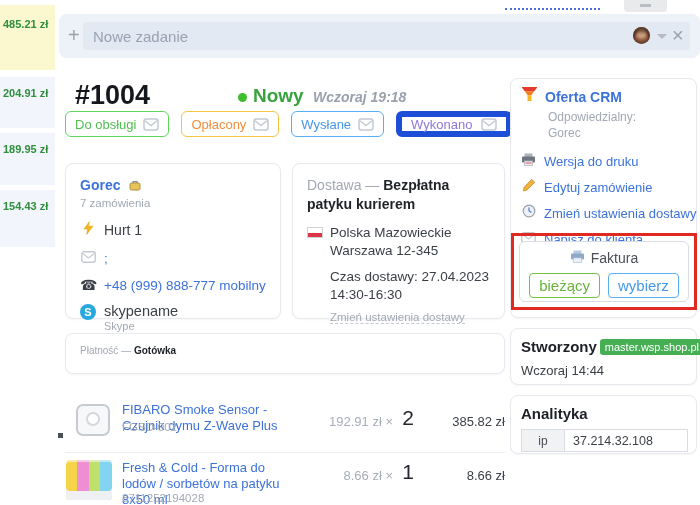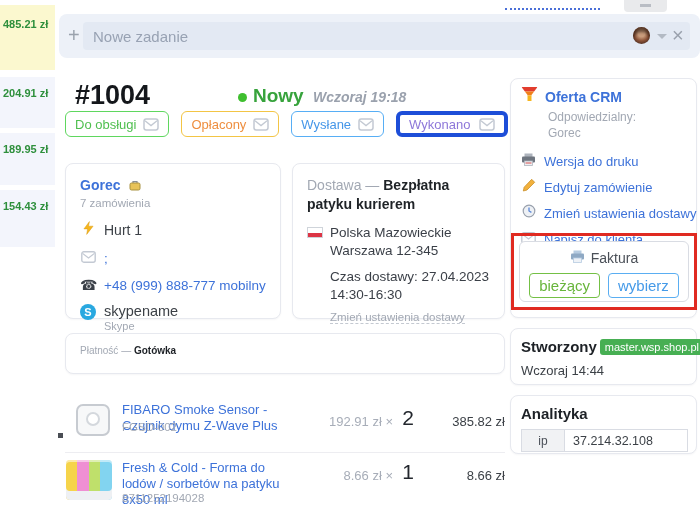--- a/index.html
+++ b/index.html
@@ -45,21 +45,21 @@
   .status-txt{ position:absolute; left:253px; top:85px; font-size:19px; font-weight:bold; color:#37a33c; }
   .created-txt{ position:absolute; left:313px; top:89px; font-size:14px; font-style:italic; font-weight:bold; color:#9aa1ad; }
 
   .btn-row{ position:absolute; left:65px; top:111px; display:flex; gap:12px; }
   .st-btn{ display:flex; align-items:center; gap:7px; background:#fff; border-radius:6px;
            padding:4px 9px; font-size:13px; height:26px; cursor:pointer; }
   .st-btn svg{ flex:0 0 auto; }
   .b-green { border:1px solid #5fd75f; color:#4fbf4f; }
   .b-yellow{ border:1px solid #f3c545; color:#ee8e3f; }
   .b-blue  { border:1px solid #57aef5; color:#4596e8; }
-  .b-purple{ border:4px solid #1d4ed8; color:#8d77d9;gap:9px; }
+  .b-purple{ border:6px solid #1d4ed8; color:#8d77d9;gap:9px; }
   .b-gray  { border:1px solid #c9ccd4; color:#9aa0ab; }
 
   
   .card{ position:absolute; background:#fff; border:1px solid #e7e9ef; border-radius:8px;
          box-shadow:0 1px 2px rgba(20,30,60,.04); }
   .card-client  { left:65px;  top:163px; width:216px; height:156px; padding:12px 14px; }
   .card-delivery{ left:292px; top:163px; width:213px; height:156px; padding:12px 14px; }
   .card-payment { left:65px;  top:333px; width:440px; height:41px;  padding:11px 14px; }
 
   .client-name{ font-size:14px; font-weight:bold; color:#3d72d9; cursor:pointer; }

